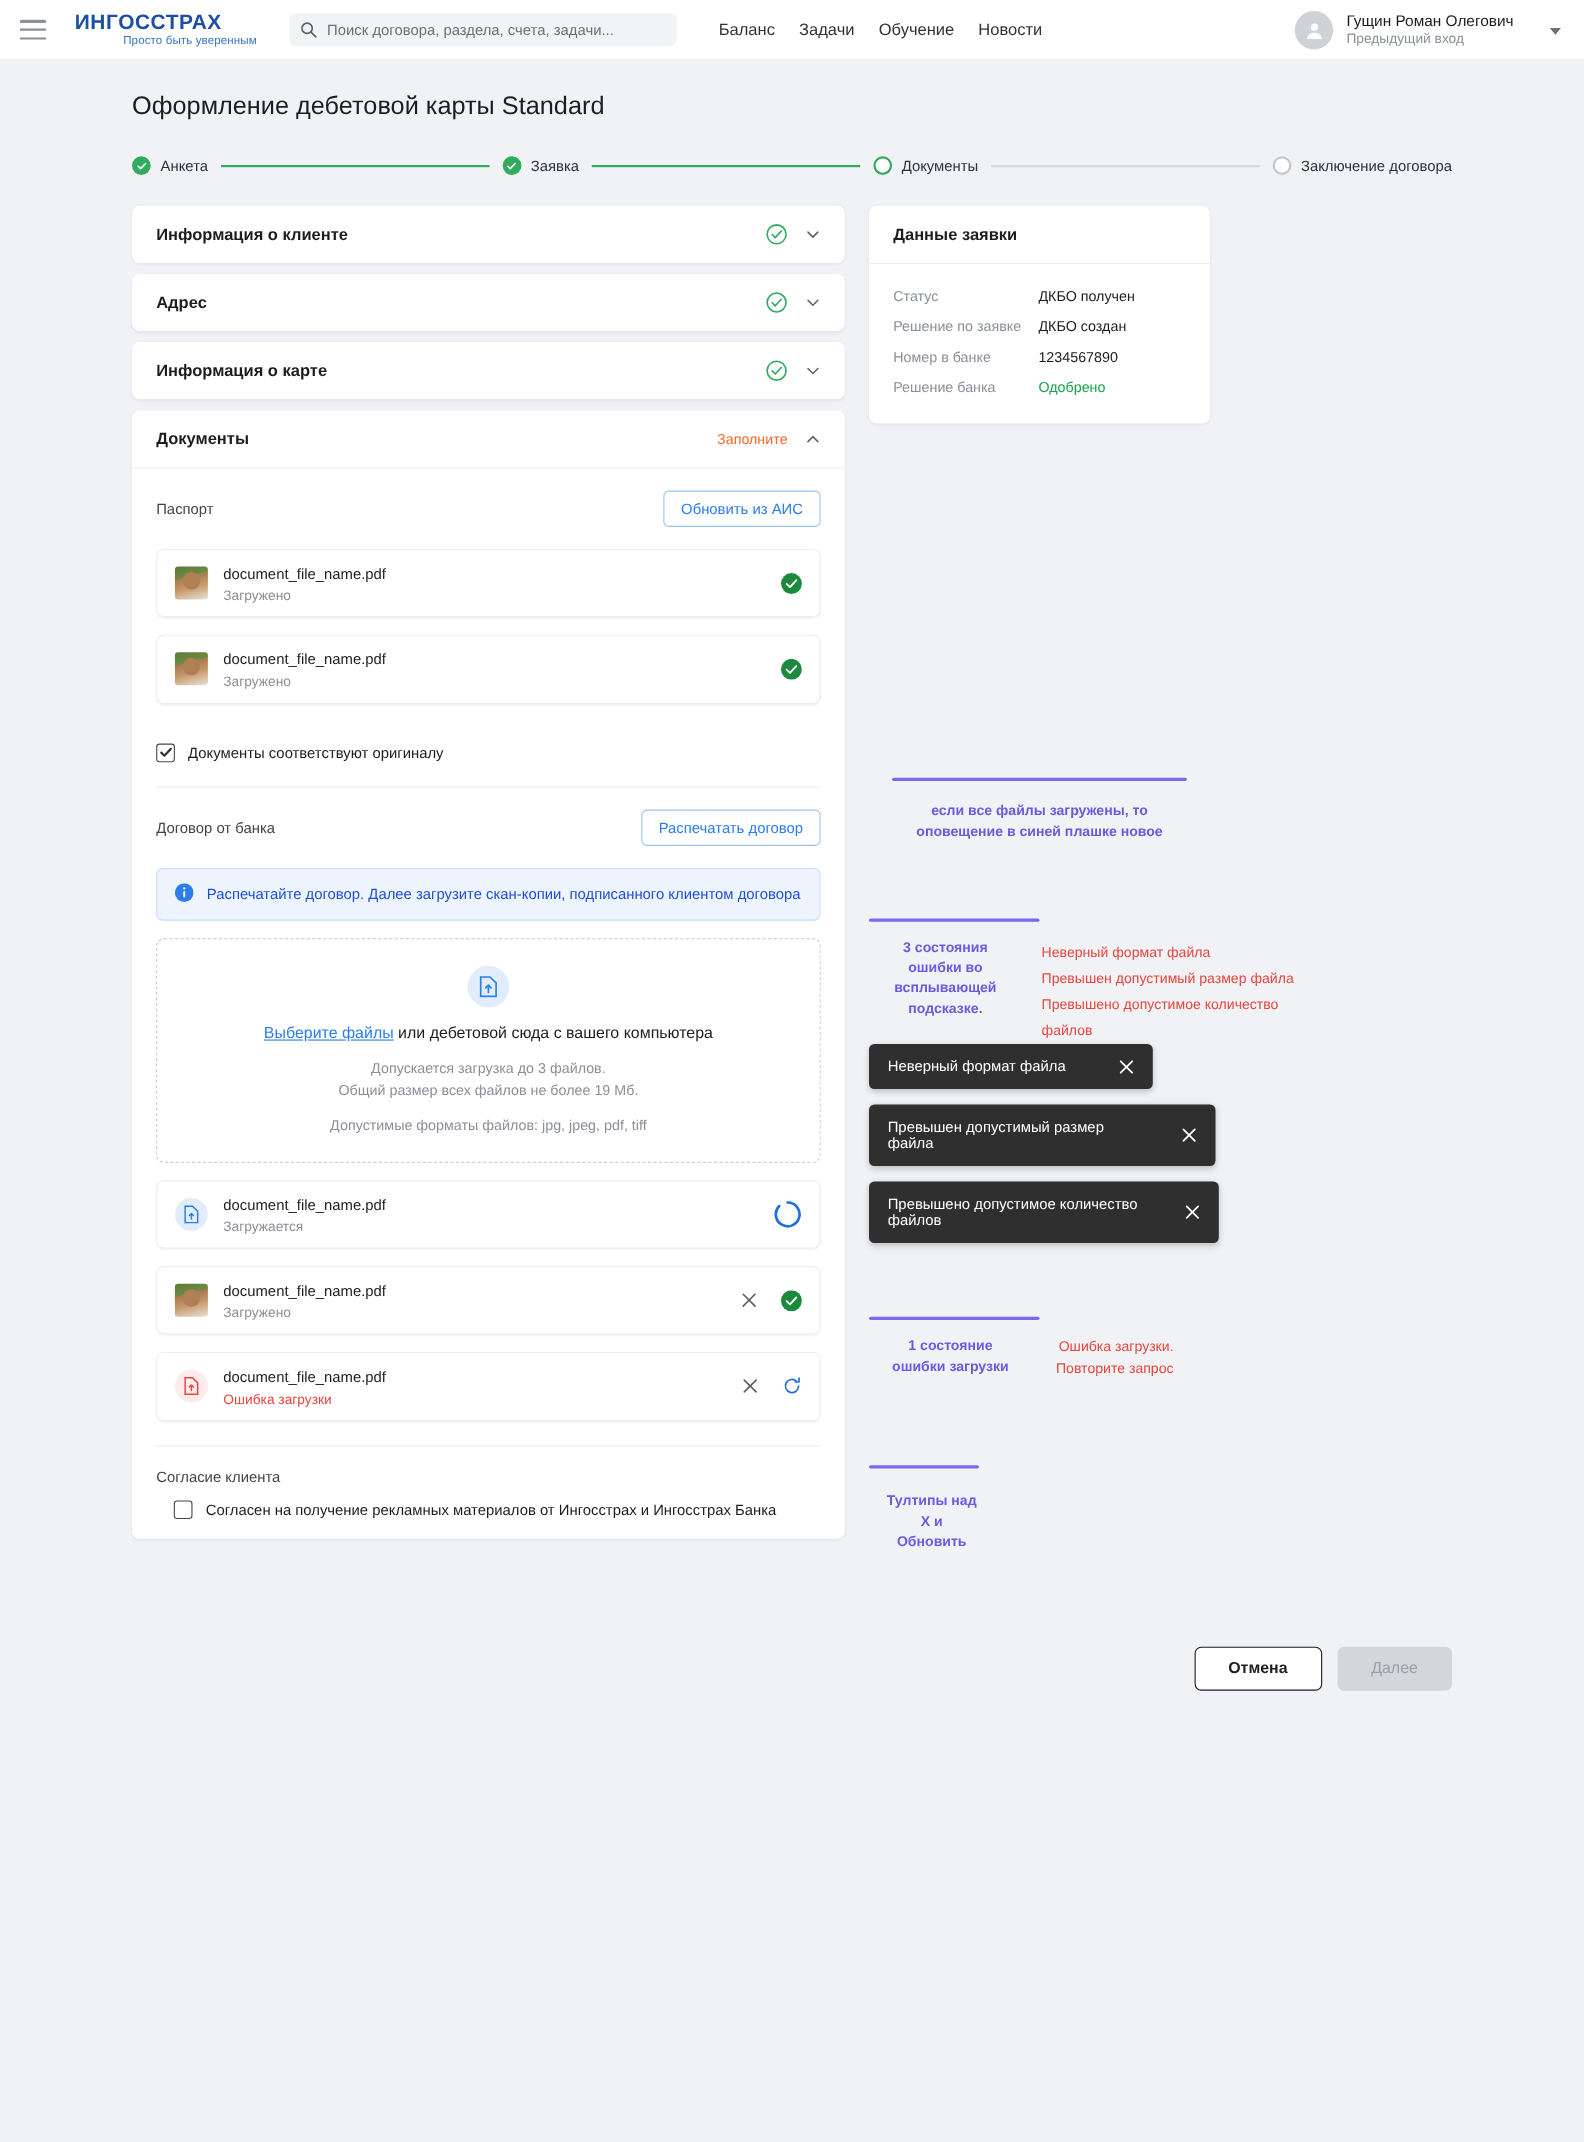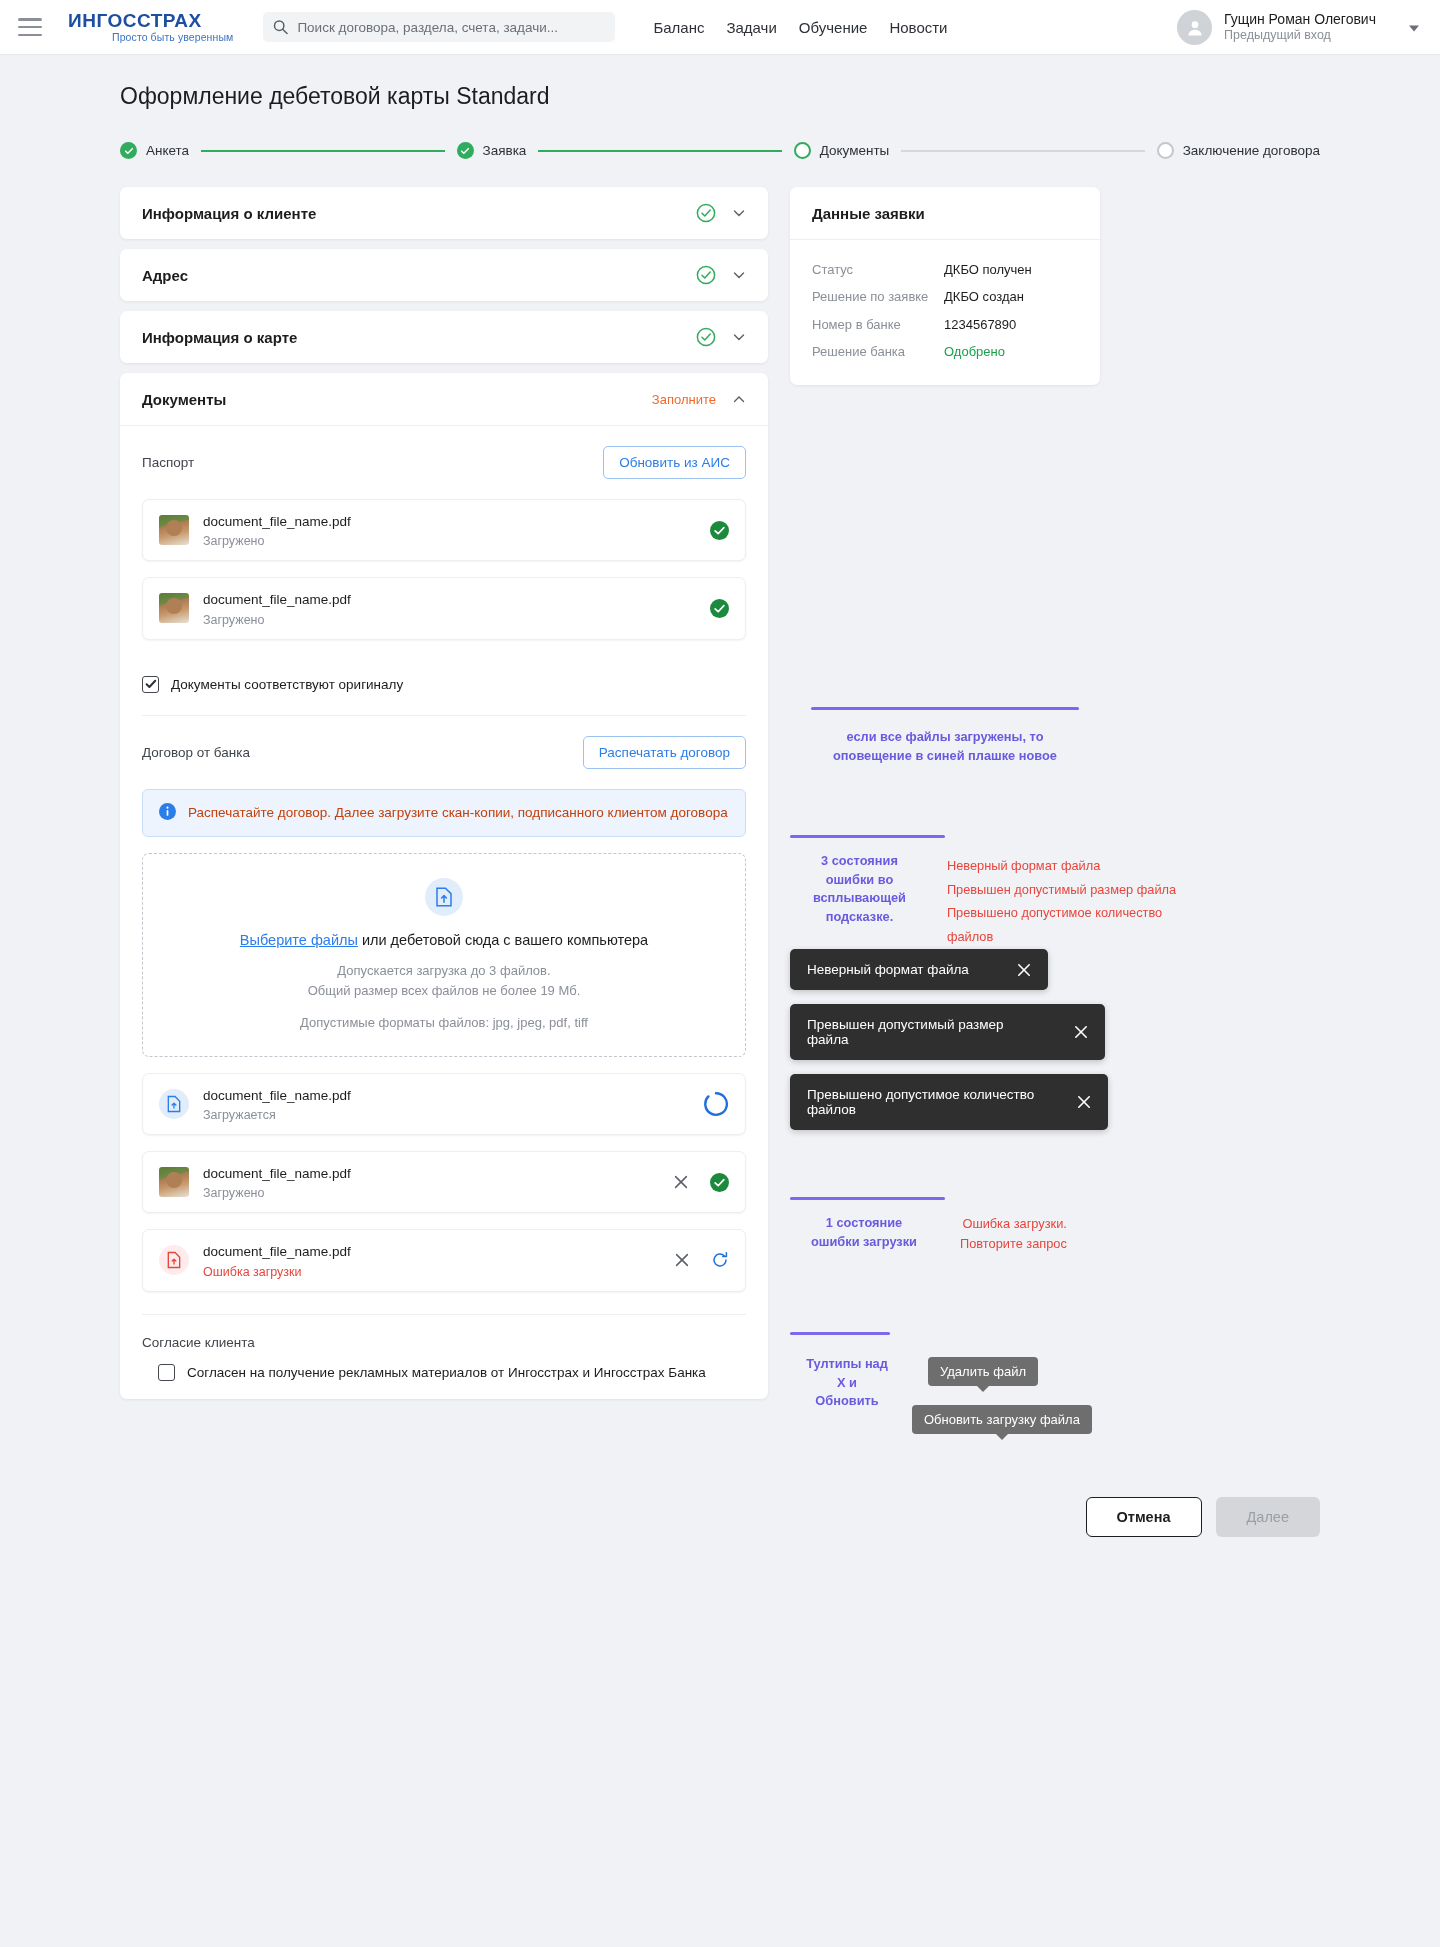--- a/index.html
+++ b/index.html
@@ -184,21 +184,21 @@
   .divider { height: 1px; background: #eceef1; margin-top: 22px; }
 
   
   .info-banner {
     margin-top: 16px;
     background: #eef4fe; border: 1px solid #c9dcfa; border-radius: 6px;
     display: flex; align-items: center; gap: 12px;
     padding: 13px 16px;
   }
   .info-banner svg { width: 17px; height: 17px; flex:none; }
-  .info-banner span { font-size: 13.5px; color: #c2410c; }
+  .info-banner span { font-size: 13.5px; color: #1d4ed8; }
 
   
   .dropzone {
     margin-top: 16px;
     border: 1px dashed #c2c7ce; border-radius: 7px;
     padding: 24px 10px 26px;
     text-align: center;
   }
   .dz-icon {
     width: 38px; height: 38px; border-radius: 50%; background: #e1edfb;
@@ -680,25 +680,20 @@
 Повторите запрос</div>
         </div>
       </div>
 
       <div class="anno" style="top: 1145px; width: 420px;">
         <div class="anno-bar" style="width: 100px;"></div>
         <div style="display:flex; gap: 24px; margin-top: 20px;">
           <div class="anno-note" style="width: 114px; white-space: pre-line;">Тултипы над
 Х и
 Обновить</div>
-          <div style="padding-top: 2px;">
-            <div class="tooltip">Удалить файл</div>
-            <div style="height: 19px;"></div>
-            <div class="tooltip" style="margin-left:-16px;">Обновить загрузку файла</div>
-          </div>
         </div>
       </div>
     </div>
   </div>
 
   <div class="footer-btns" style="position: static; display:flex; justify-content:flex-end; margin-top: 88px; padding-bottom: 40px;">
     <button class="btn-cancel">Отмена</button>
     <button class="btn-next">Далее</button>
   </div>
 </div>

